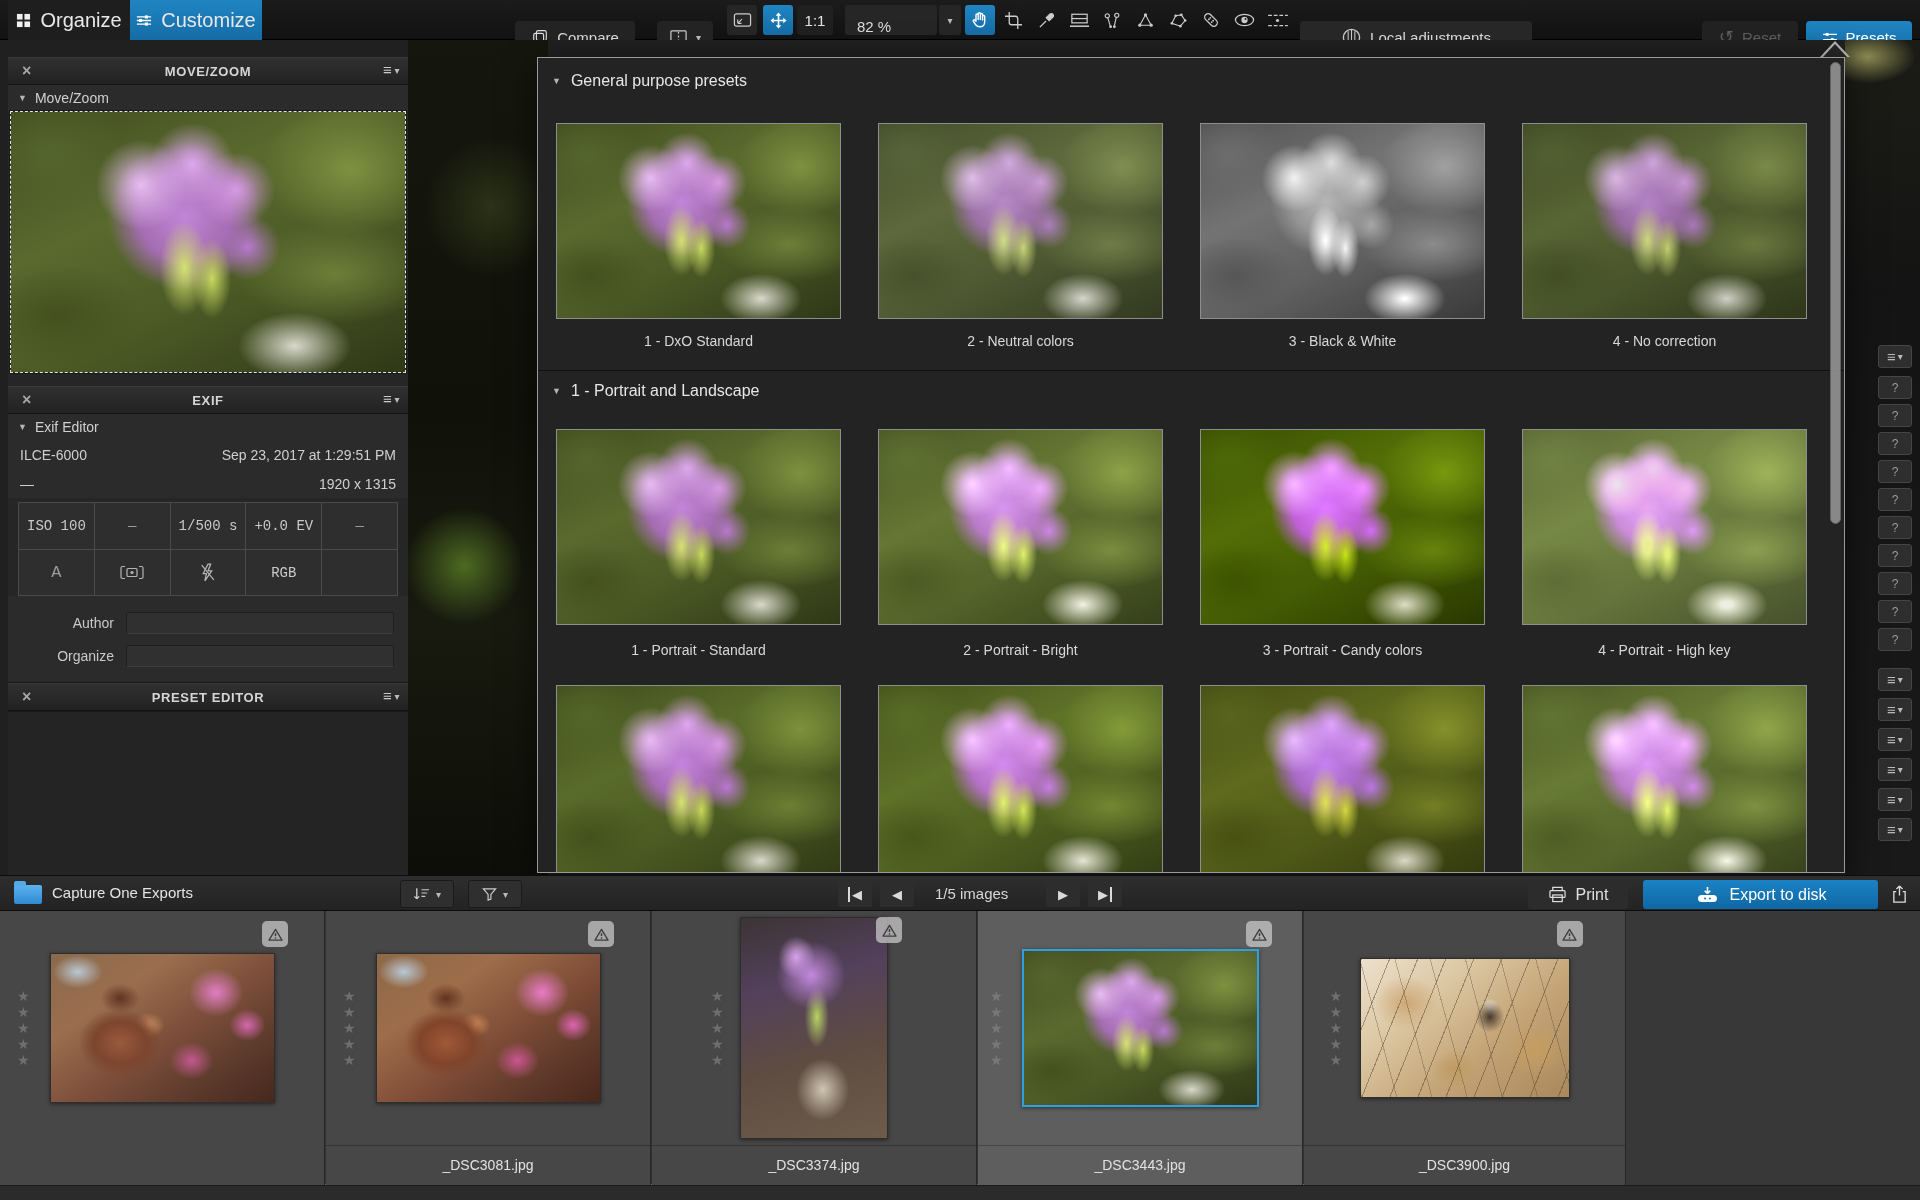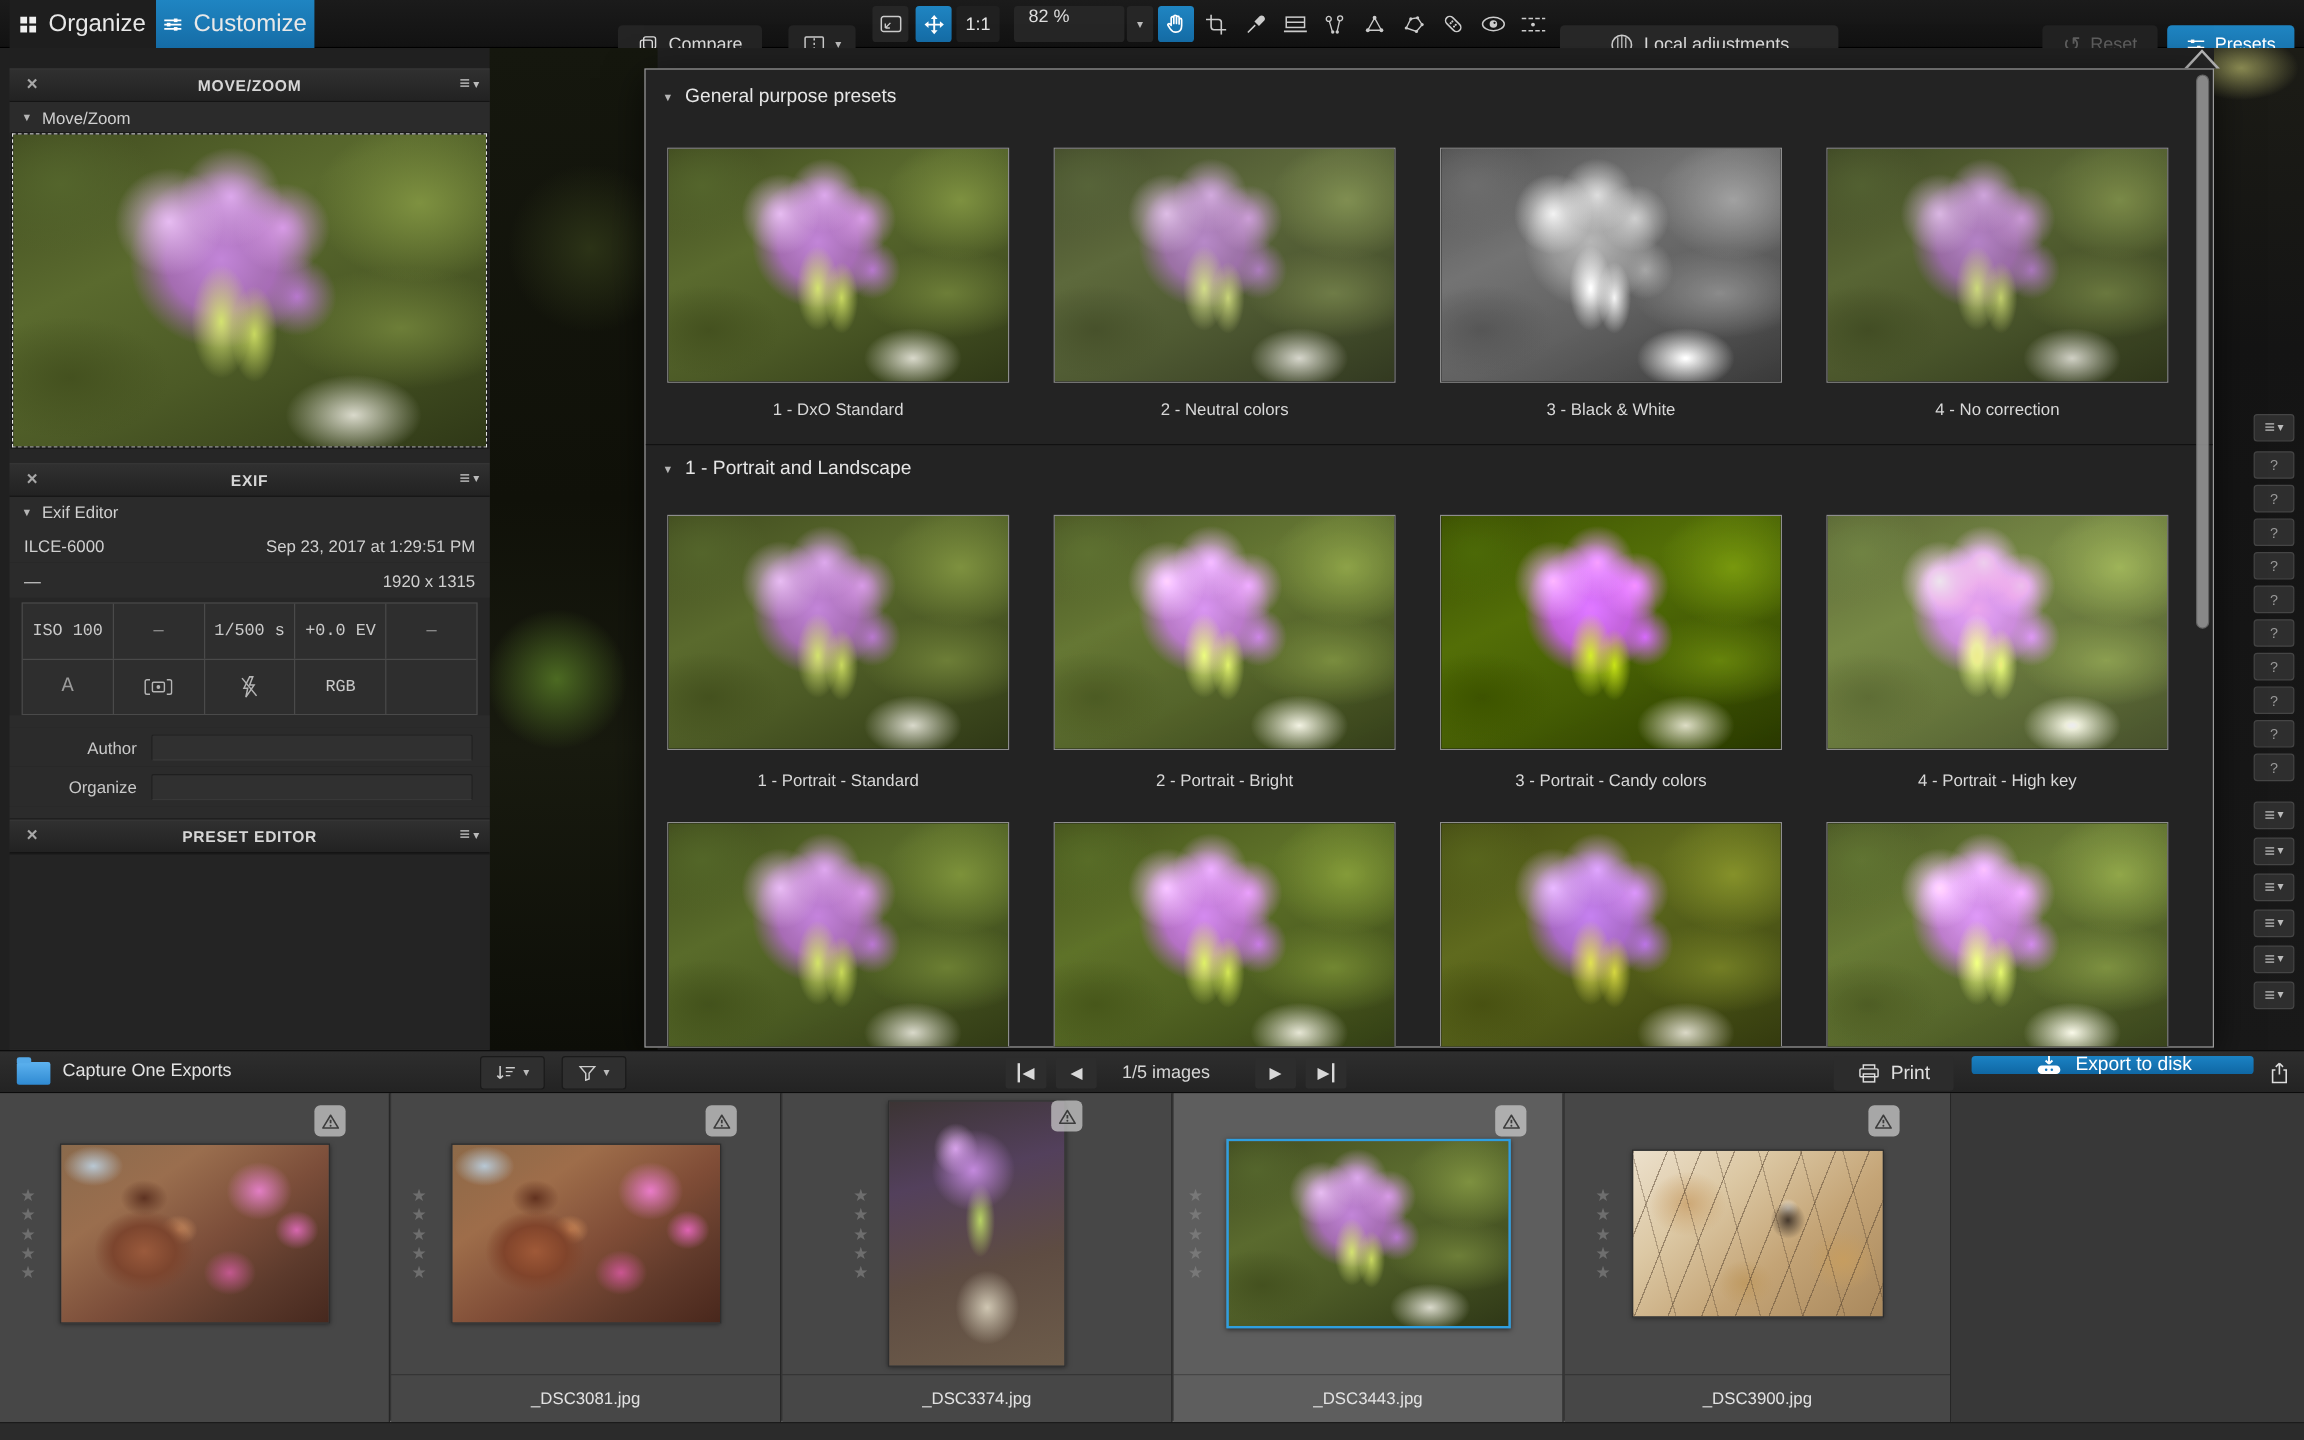--- a/index.html
+++ b/index.html
@@ -7,21 +7,21 @@
   body{font-family:"Liberation Sans","DejaVu Sans",sans-serif;-webkit-font-smoothing:antialiased;}
   .root{position:relative;width:1920px;height:1200px;background:#1b1b1b;overflow:hidden;}
 
   
   .toolbar{position:absolute;left:0;top:0;width:1920px;height:40px;background:linear-gradient(#1b1b1b,#121212);border-bottom:1px solid #000;}
   .tab{position:absolute;top:0;height:40px;display:flex;align-items:center;justify-content:center;gap:9px;color:#e8e8e8;font-size:20px;background:#1e1e1e;cursor:default;}
   .tab.active{background:linear-gradient(#1f85c2,#156ca6);}
   .tbtn{position:absolute;top:21px;height:32px;background:#242424;border-radius:4px;display:flex;align-items:center;justify-content:center;gap:8px;color:#dcdcdc;font-size:15px;}
   .toolbtn{position:absolute;top:5px;height:30px;width:30px;border-radius:3px;display:flex;align-items:center;justify-content:center;}
   .toolbtn.blue{background:linear-gradient(#1f85c2,#156ca6);}
-  .zoomsel{position:absolute;top:5px;height:30px;background:#262626;border-radius:3px;color:#ddd;font-size:15px;display:flex;align-items:flex-start;padding:0 12px;}
+  .zoomsel{position:absolute;top:5px;height:30px;background:#262626;border-radius:3px;color:#ddd;font-size:15px;display:flex;align-items:flex-end;padding:0 12px;}
   .chev{font-size:10px;color:#bbb;}
   .disabled{color:#5e5e5e;}
   .rgb-readout{position:absolute;left:1660px;top:41px;width:180px;height:17px;color:#f2f2f2;font-size:13px;text-align:right;text-shadow:0 1px 2px #000;}
 
   
   .workspace{position:absolute;left:0;top:40px;width:1920px;height:835px;background:#202020;}
   .img-sliver-left{position:absolute;left:408px;top:0;width:140px;height:835px;
     background:radial-gradient(60% 10% at 40% 63%,#4c6a22 0%,rgba(76,106,34,0) 70%),
                radial-gradient(70% 12% at 60% 20%,#2c3317 0%,rgba(44,51,23,0) 70%),
                linear-gradient(#15170e,#101109 45%,#181a0f 70%,#0d0e08);}
@@ -120,21 +120,21 @@
     repeating-linear-gradient(75deg, rgba(90,70,50,.35) 0 1px, transparent 1px 34px);}
 
   
   .fbar{position:absolute;left:0;top:875px;width:1920px;height:36px;background:linear-gradient(#2e2e2e,#232323);border-top:1px solid #0c0c0c;border-bottom:1px solid #0c0c0c;}
   .fbar-label{position:absolute;left:52px;top:8px;color:#e3e3e3;font-size:15px;}
   .folder{position:absolute;left:14px;top:9px;width:28px;height:19px;background:linear-gradient(#5db2ef,#2f8ad2);border-radius:2px;}
   .folder::before{content:'';position:absolute;top:-4px;left:0;width:12px;height:5px;background:#54a9e8;border-radius:2px 2px 0 0;}
   .fbtn{position:absolute;top:4px;height:28px;background:#2f2f2f;border:1px solid #1a1a1a;border-radius:3px;display:flex;align-items:center;justify-content:center;gap:6px;color:#ccc;}
   .navbtn{position:absolute;top:5px;width:34px;height:26px;display:flex;align-items:center;justify-content:center;color:#d9d9d9;font-size:13px;background:#2d2d2d;border-radius:2px;}
   .nav-label{position:absolute;top:9px;color:#d6d6d6;font-size:15px;}
-  .export-btn{position:absolute;left:1643px;top:4px;width:235px;height:15px;background:linear-gradient(#1b82c4,#0f67a4);border-radius:3px;display:flex;align-items:center;justify-content:center;gap:10px;color:#fff;font-size:16px;}
+  .export-btn{position:absolute;left:1643px;top:4px;width:235px;height:29px;background:linear-gradient(#1b82c4,#0f67a4);border-radius:3px;display:flex;align-items:center;justify-content:center;gap:10px;color:#fff;font-size:16px;}
   .print-btn{position:absolute;left:1528px;top:4px;width:100px;height:29px;background:#2c2c2c;border-radius:3px;display:flex;align-items:center;justify-content:center;gap:9px;color:#e0e0e0;font-size:16px;}
   .share-btn{position:absolute;left:1884px;top:4px;width:30px;height:29px;display:flex;align-items:center;justify-content:center;}
 
   .fstrip{position:absolute;left:0;top:911px;width:1920px;height:274px;background:#343434;border-bottom:1px solid #6a6a6a;}
   .fcell{position:absolute;top:0;width:325px;height:274px;background:#474747;border-right:1px solid #262626;}
   .fcell.selected{background:#5e5e5e;}
   .fthumb-area{position:relative;width:100%;height:234px;display:flex;align-items:center;justify-content:center;}
   .fthumb{position:relative;overflow:hidden;box-shadow:0 1px 4px rgba(0,0,0,.5);border:1px solid #2e2e2e;}
   .fthumb.sel{border:2px solid #2e9fe0;}
   .fname{position:relative;width:100%;height:39px;border-top:1px solid rgba(0,0,0,.25);display:flex;align-items:center;justify-content:center;color:#e2e2e2;font-size:14px;}

